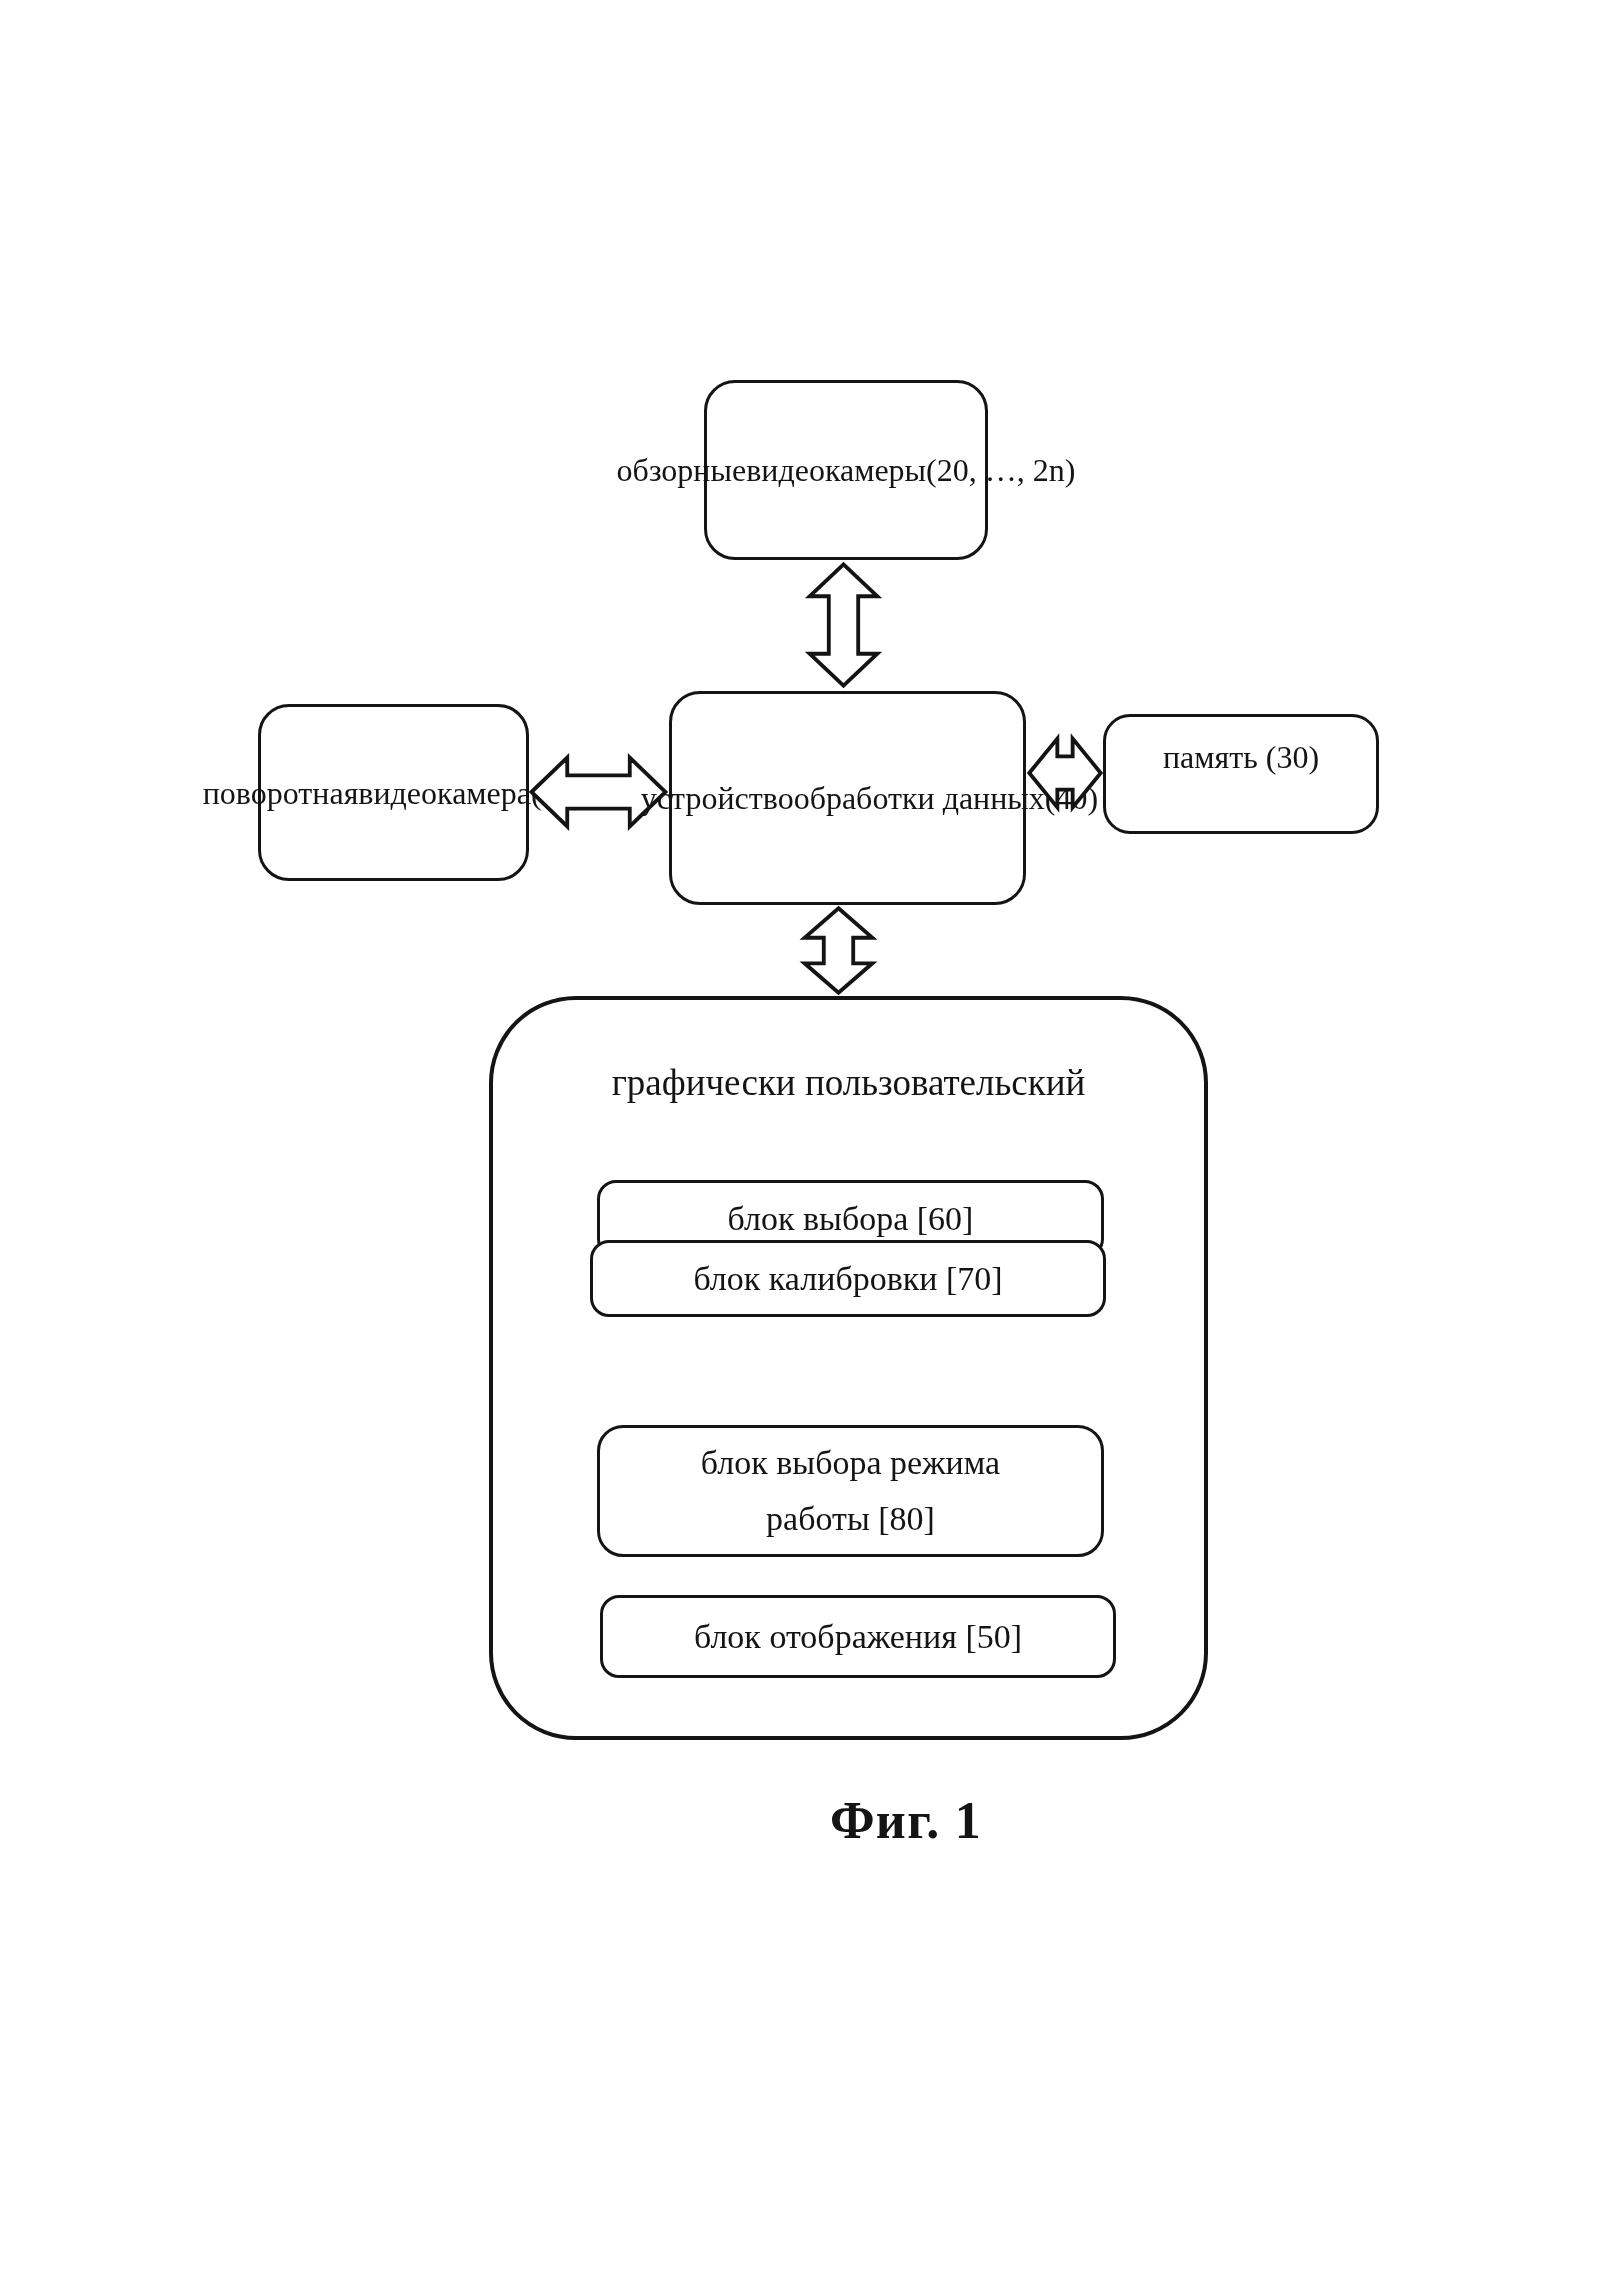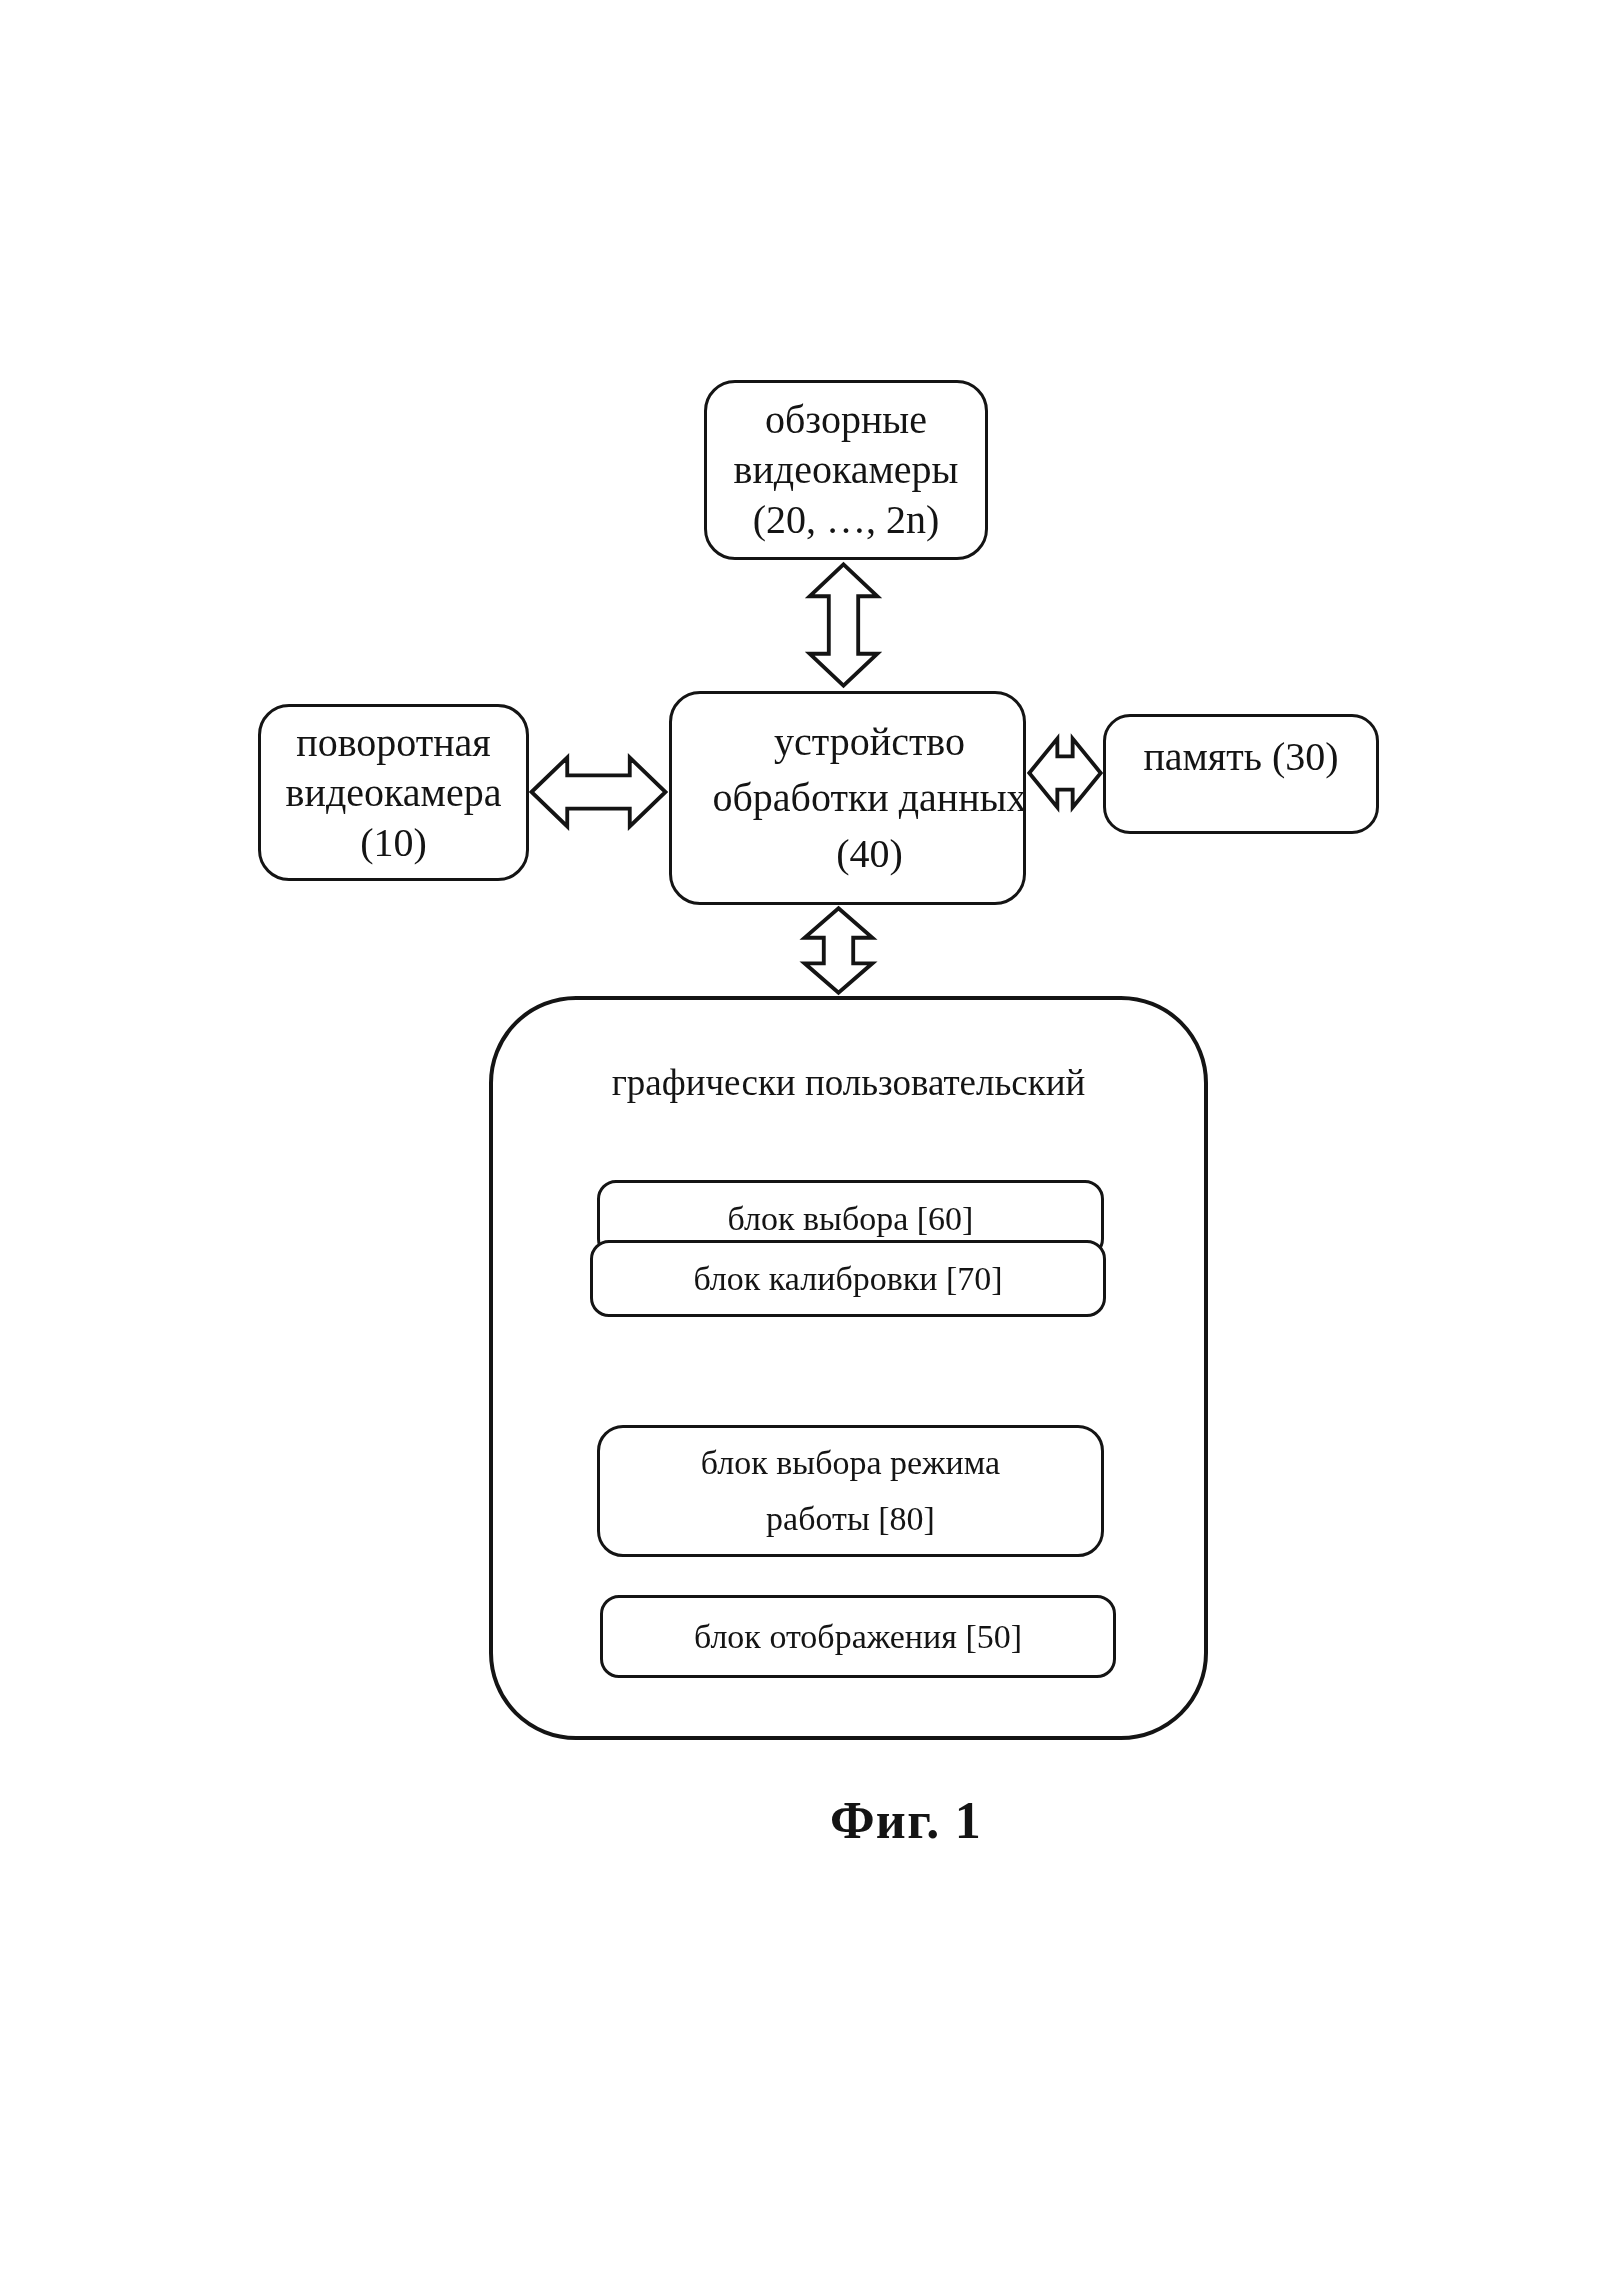--- a/index.html
+++ b/index.html
@@ -10,24 +10,24 @@
     font-family:"Liberation Serif","DejaVu Serif",serif;
     color:#141414;
     overflow:hidden;
   }
   .box{
     position:absolute;
     box-sizing:border-box;
     border:3.8px solid #141414;
     border-radius:31px;
     background:#fff;
-    display:flex;flex-direction:column;
+    display:flex;
     align-items:center;justify-content:center;
     text-align:center;
-    font-size:40px;line-height:50px;
+    font-size:32px;line-height:50px;
     white-space:nowrap;
   }
   .gui-container{
     position:absolute;
     box-sizing:border-box;
     border:4.5px solid #141414;
     border-radius:87px;
     background:#fff;
   }
   .gui-title{

